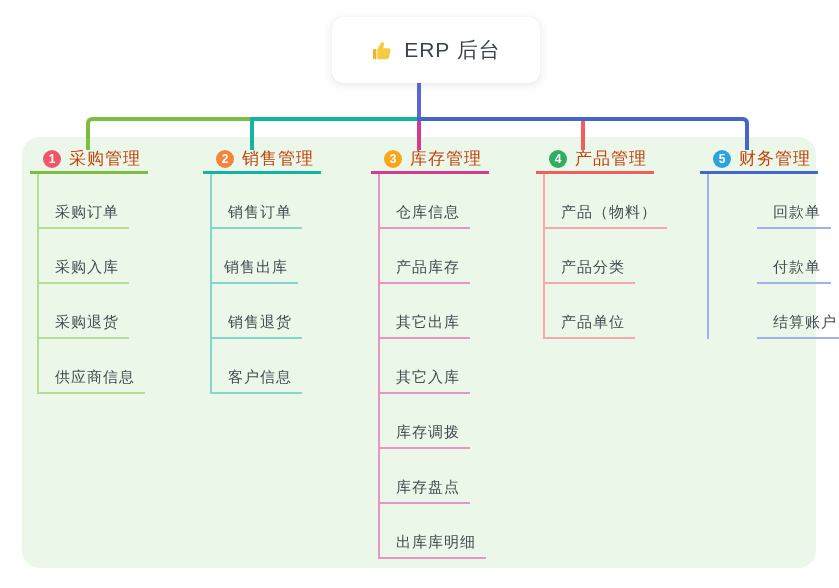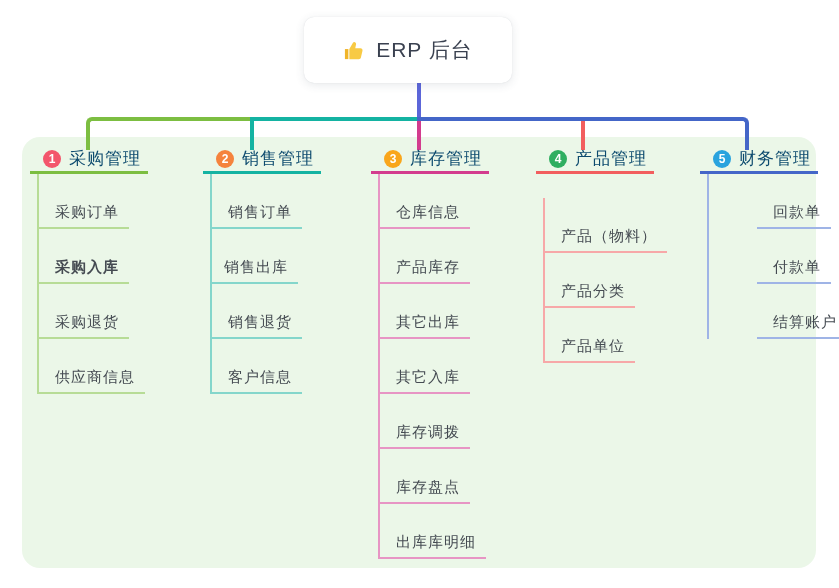--- a/index.html
+++ b/index.html
@@ -5,38 +5,38 @@
   * { margin:0; padding:0; box-sizing:border-box; }
   html,body { width:839px; height:588px; background:#ffffff; overflow:hidden;
               font-family:"Liberation Sans", sans-serif; }
   #canvas { position:relative; width:839px; height:588px; background:#ffffff; }
 
   
   #panel { position:absolute; left:22px; top:137px; width:794px; height:431px;
            background:#ebf7e8; border-radius:18px; }
 
   
-  #root-node { position:absolute; left:304px; top:17px; width:208px; height:66px;
+  #root-node { position:absolute; left:332px; top:17px; width:208px; height:66px;
                background:#ffffff; border-radius:10px;
                box-shadow:0 2px 10px rgba(60,70,90,0.12), 0 0 1px rgba(60,70,90,0.18);
                display:flex; align-items:center; justify-content:center; gap:10px;
                cursor:pointer; }
   #root-node .root-label { font-size:21px; color:#3a4150; font-weight:500; letter-spacing:1px; }
 
   
   .conn { position:absolute; }
 
   
   .branch { position:absolute; top:146px; }
   .branch-header { height:28px; width:118px; display:flex; align-items:center;
                    gap:8px; padding-left:13px; border-bottom:3px solid #999; cursor:pointer; }
   .badge { width:18px; height:18px; border-radius:50%; color:#fff; font-size:12px;
            font-weight:bold; display:flex; align-items:center; justify-content:center;
            flex:0 0 18px; }
-  .branch-label { font-size:17px; color:#0c4a6e; font-weight:500; letter-spacing:1px; white-space:nowrap; }
+  .branch-label { font-size:17px; color:#c2410c; font-weight:500; letter-spacing:1px; white-space:nowrap; }
 
   .children { margin-left:7px; border-left:2px solid #ccc; width:max-content; }
   .child-row { height:55px; display:flex; align-items:flex-end;
                padding:0 10px 5px 16px; border-bottom:2px solid #ccc;
                width:max-content; cursor:pointer; }
   .child-row span { font-size:15px; color:#454b52; letter-spacing:1px; white-space:nowrap; }
 </style>
 </head>
 <body>
 
@@ -67,21 +67,21 @@
   <div class="branch" style="left: 30px;">
     <div class="branch-header" style="border-bottom-color: rgb(124, 190, 65);">
       <span class="badge" style="background: rgb(243, 86, 108);">1</span>
       <span class="branch-label">采购管理</span>
     </div>
     <div class="children" style="border-left-color: rgb(183, 220, 150);">
   <div class="child-row" style="border-bottom-color: rgb(183, 220, 150);">
     <span>采购订单</span>
   </div>
 
-  <div class="child-row" style="border-bottom-color: rgb(183, 220, 150); font-weight: bold;">
+  <div class="child-row" style="border-bottom-color: rgb(183, 220, 150);">
     <span>采购入库</span>
   </div>
 
   <div class="child-row" style="border-bottom-color: rgb(183, 220, 150);">
     <span>采购退货</span>
   </div>
 
   <div class="child-row" style="border-bottom-color: rgb(183, 220, 150);">
     <span>供应商信息</span>
   </div>
@@ -147,21 +147,21 @@
   </div>
 </div>
   </div>
 
   <div class="branch" style="left: 536px;">
     <div class="branch-header" style="border-bottom-color: rgb(242, 94, 94);">
       <span class="badge" style="background: rgb(47, 174, 96);">4</span>
       <span class="branch-label">产品管理</span>
     </div>
     <div class="children" style="border-left-color: rgb(247, 168, 168);">
-  <div class="child-row" style="border-bottom-color: rgb(247, 168, 168); margin-top: 24px;">
+  <div class="child-row" style="border-bottom-color: rgb(247, 168, 168);">
     <span>产品（物料）</span>
   </div>
 
   <div class="child-row" style="border-bottom-color: rgb(247, 168, 168);">
     <span>产品分类</span>
   </div>
 
   <div class="child-row" style="border-bottom-color: rgb(247, 168, 168);">
     <span>产品单位</span>
   </div>

